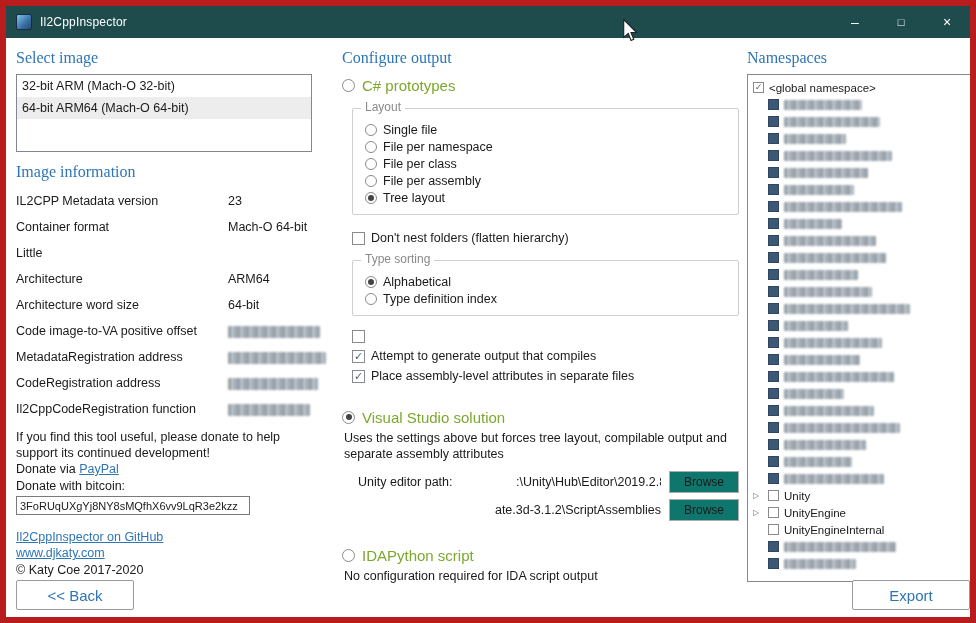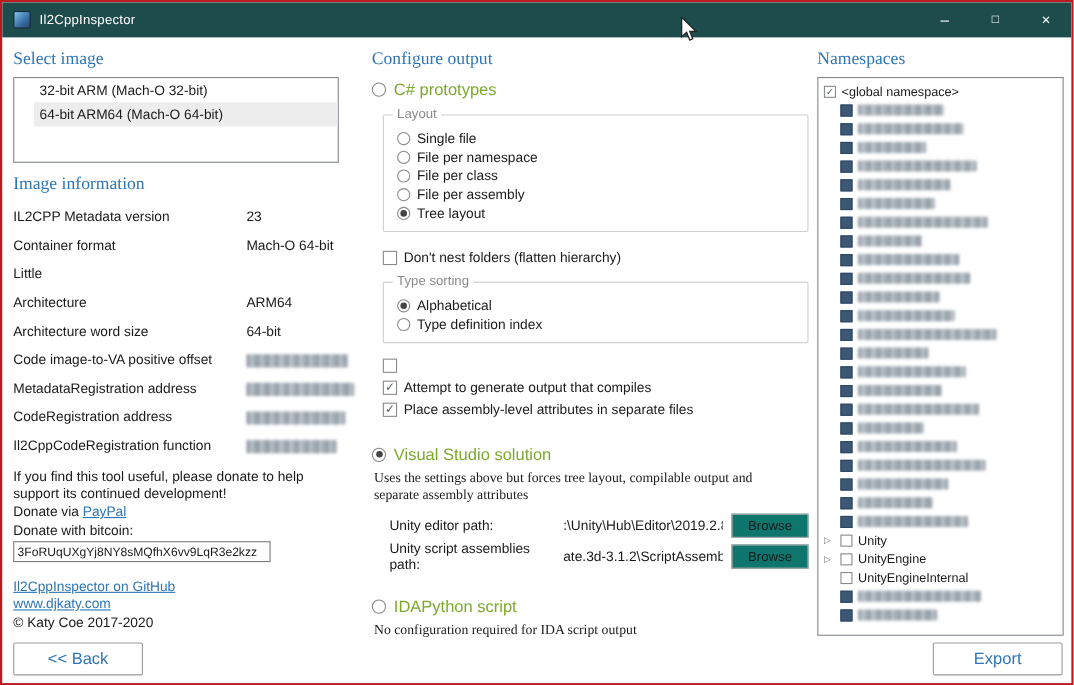--- a/index.html
+++ b/index.html
@@ -1,19 +1,19 @@
 <!DOCTYPE html>
 <html><head>
 <meta charset="utf-8">
 <style>
   * { box-sizing: border-box; margin: 0; padding: 0; }
   html,body { background:#888; }
   body { font-family: "Liberation Sans", sans-serif; color:#1a1a1a; }
   .window { position:relative; width:976px; height:623px; background:#ffffff;
-            border:2px solid #b91c1c; overflow:hidden; }
+            border:6px solid #b91c1c; overflow:hidden; }
 
   
   .titlebar { position:absolute; top:0; left:0; right:0; height:32px; background:#1e4b4b;
               display:flex; align-items:center; color:#fff; }
   .app-icon { width:16px; height:16px; margin:0 8px 0 10px; border-radius:2px;
               background:linear-gradient(135deg,#7ec3e8 0%,#3a6ea5 60%,#27496d 100%);
               border:1px solid #162c44; flex:none; }
   .title { font-size:12px; letter-spacing:.2px; }
   .win-controls { margin-left:auto; display:flex; height:100%; }
   .win-btn { width:46px; height:100%; display:flex; align-items:center; justify-content:center;
@@ -22,21 +22,21 @@
   .cursor { position:absolute; left:616px; top:13px; z-index:9; pointer-events:none; }
 
   
   .content { position:absolute; top:32px; left:0; right:0; bottom:0; }
   .col-left  { position:absolute; left:10px;  top:0; width:296px; height:100%; }
   .col-mid   { position:absolute; left:336px; top:0; width:397px; height:100%; }
   .col-right { position:absolute; left:741px; top:0; width:224px; height:100%; }
   h2 { color:#2e75b6; font-size:16px; font-weight:400; margin:11px 0 7px 0;font-family:Liberation Serif, serif; }
 
   
-  .listbox { border:1px solid #828790; height:78px; overflow:hidden; margin-bottom:2px;padding-left:18px; }
+  .listbox { border:1px solid #828790; height:78px; overflow:hidden; margin-bottom:2px; }
   .list-item { height:22px; line-height:22px; padding:0 5px; font-size:12.5px; white-space:nowrap; }
   .list-item.selected { background:#ededed; }
   .info-table { margin-top:4px; }
   .info-row { display:flex; align-items:center; height:26px; font-size:12.5px; }
   .info-label { width:212px; flex:none; }
   .info-value { flex:1; }
   .redacted { display:inline-block; height:12px; border-radius:1px; vertical-align:middle;
               background:repeating-linear-gradient(90deg,#97a0a8 0 3px,#bac1c7 3px 6px,#a3acb4 6px 9px);
               filter:blur(1.3px); }
   .donate { font-size:12.5px; line-height:16px; margin-top:7px; }
@@ -72,21 +72,21 @@
   .groupbox { position:relative; border:1px solid #cfcfcf; border-radius:2px;
               padding:12px 10px 8px 12px; margin:12px 0 0 10px; }
   .legend { position:absolute; top:-9px; left:8px; background:#fff; padding:0 4px;
             font-size:12px; color:#8a8a8a; }
   .flatten-slot { margin:13px 0 2px 10px; }
   .flatten-slot .opt-row { height:20px; }
   .post-checks { margin:10px 0 0 10px; }
   .post-checks .opt-row { height:20px; }
   .vs-slot { margin-top:20px; }
   .ida-slot { margin-top:22px; }
-  .desc { font-size:12.5px; line-height:16px; margin:2px 0 8px 2px; width:384px;font-family:Liberation Serif, serif; }
+  .desc { font-size:12.5px; line-height:16px; margin:2px 0 8px 2px; width:384px; }
   .path-row { display:flex; align-items:center; margin:4px 0 4px 16px; height:24px; }
   .path-label { width:158px; flex:none; font-size:12.5px; }
   .path-value { flex:1; text-align:right; font-size:12.5px; margin-right:8px;
                 white-space:nowrap; overflow:hidden; }
   .browse { width:70px; height:22px; flex:none; background:#0f766e; border:1px solid #adadad;
             font-size:12px; font-family:"Liberation Sans",sans-serif; color:#1a1a1a; cursor:pointer; }
 
   
   .ns-box { border:1px solid #828790; height:508px; overflow:hidden; padding-top:4px; margin-top:2px; }
   .ns-row { display:flex; align-items:center; height:17px; padding-left:20px; font-size:11.5px; }
@@ -260,21 +260,20 @@
           </label>
         </div>
       <p class="desc">Uses the settings above but forces tree layout, compilable output and separate assembly attributes</p>
 
       <div class="path-row">
         <span class="path-label">Unity editor path:</span>
         <span class="path-value">:\Unity\Hub\Editor\2019.2.8f1</span>
         <button class="browse">Browse</button>
       </div>
       <div class="path-row">
-        <span class="path-label">Unity script assemblies path:</span>
         <span class="path-value">ate.3d-3.1.2\ScriptAssemblies</span>
         <button class="browse">Browse</button>
       </div>
 
       <div class="ida-slot">
           <label class="opt-row head-row">
             <span class="radio big"></span>
             <span class="green-head">IDAPython script</span>
           </label>
         </div>

